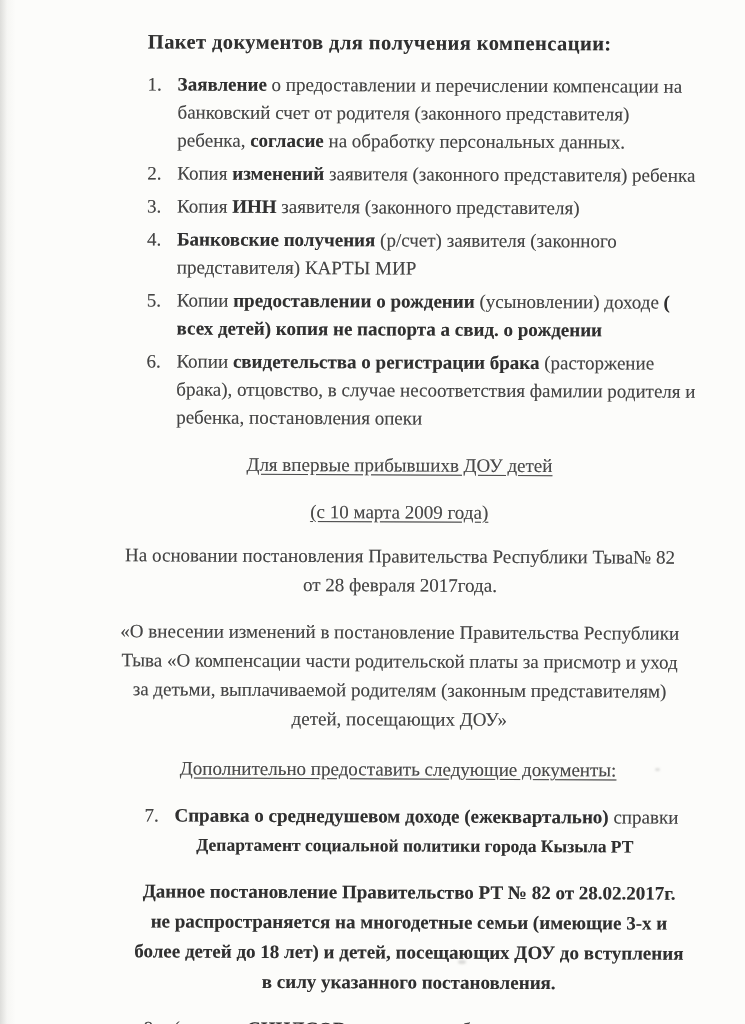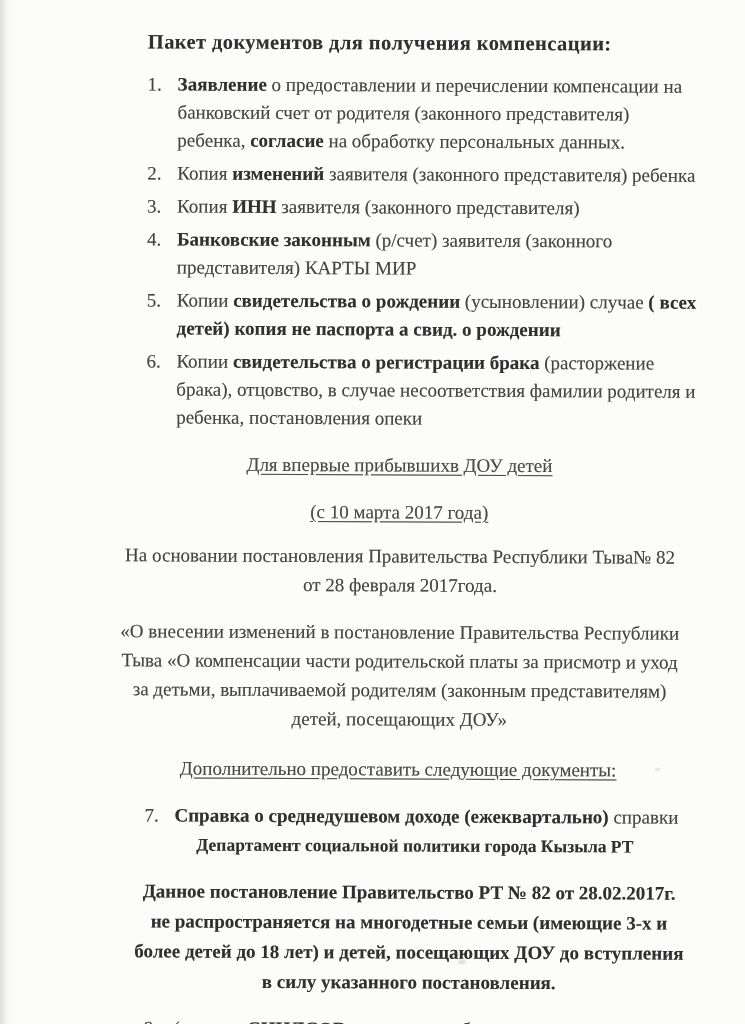--- a/index.html
+++ b/index.html
@@ -99,25 +99,25 @@
 </style>
 </head>
 <body>
 
 <div class="page" data-name="scanned-document">
   <div class="content" data-name="document-page">
       <div class="blk title" data-name="document-title"><span class="run b" data-name="text-run">Пакет документов для получения компенсации:</span></div>
       <div class="blk li" data-name="list-item-1"><span class="num" data-name="list-number">1.</span><span class="run b" data-name="text-run">Заявление</span><span class="run" data-name="text-run"> о предоставлении и перечислении компенсации на банковский счет от родителя (законного представителя) ребенка, </span><span class="run b" data-name="text-run">согласие</span><span class="run" data-name="text-run"> на обработку персональных данных.</span></div>
       <div class="blk li" data-name="list-item-2"><span class="num" data-name="list-number">2.</span><span class="run" data-name="text-run">Копия </span><span class="run b" data-name="text-run">изменений</span><span class="run" data-name="text-run"> заявителя (законного представителя) ребенка</span></div>
       <div class="blk li" data-name="list-item-3"><span class="num" data-name="list-number">3.</span><span class="run" data-name="text-run">Копия </span><span class="run b" data-name="text-run">ИНН</span><span class="run" data-name="text-run"> заявителя (законного представителя)</span></div>
-      <div class="blk li" data-name="list-item-4"><span class="num" data-name="list-number">4.</span><span class="run b" data-name="text-run">Банковские законным</span><span class="run" data-name="text-run"> (р/счет) заявителя (законного представителя) КАРТЫ МИР</span></div>
-      <div class="blk li" data-name="list-item-5"><span class="num" data-name="list-number">5.</span><span class="run" data-name="text-run">Копии </span><span class="run b" data-name="text-run">свидетельства о рождении</span><span class="run" data-name="text-run"> (усыновлении) случае </span><span class="run b" data-name="text-run">( всех детей) копия не паспорта а свид. о рождении</span></div>
+      <div class="blk li" data-name="list-item-4"><span class="num" data-name="list-number">4.</span><span class="run b" data-name="text-run">Банковские получения</span><span class="run" data-name="text-run"> (р/счет) заявителя (законного представителя) КАРТЫ МИР</span></div>
+      <div class="blk li" data-name="list-item-5"><span class="num" data-name="list-number">5.</span><span class="run" data-name="text-run">Копии </span><span class="run b" data-name="text-run">предоставлении о рождении</span><span class="run" data-name="text-run"> (усыновлении) доходе </span><span class="run b" data-name="text-run">( всех детей) копия не паспорта а свид. о рождении</span></div>
       <div class="blk li" data-name="list-item-6"><span class="num" data-name="list-number">6.</span><span class="run" data-name="text-run">Копии </span><span class="run b" data-name="text-run">свидетельства о регистрации брака</span><span class="run" data-name="text-run"> (расторжение брака), отцовство, в случае несоответствия фамилии родителя и ребенка, постановления опеки</span></div>
       <div class="blk cu" data-name="section-heading-newcomers"><span class="run" data-name="text-run">Для впервые прибывшихв ДОУ детей</span></div>
-      <div class="blk cu" data-name="section-heading-date"><span class="run" data-name="text-run">(с 10 марта 2017 года)</span></div>
+      <div class="blk cu" data-name="section-heading-date"><span class="run" data-name="text-run">(с 10 марта 2009 года)</span></div>
       <div class="blk c" data-name="paragraph-basis"><span class="run" data-name="text-run">На основании постановления Правительства Республики Тыва№ 82 от 28 февраля 2017года.</span></div>
       <div class="blk c" data-name="paragraph-amendment"><span class="run" data-name="text-run">«О внесении изменений в постановление Правительства Республики Тыва «О компенсации части родительской платы за присмотр и уход за детьми, выплачиваемой родителям (законным представителям) детей, посещающих ДОУ»</span></div>
       <div class="blk cu" data-name="section-heading-additional"><span class="run" data-name="text-run">Дополнительно предоставить следующие документы:</span></div>
       <div class="blk li" data-name="list-item-7"><span class="num" data-name="list-number">7.</span><span class="run b" data-name="text-run">Справка о среднедушевом доходе (ежеквартально)</span><span class="run" data-name="text-run"> справки</span><br><span class="run b sm" data-name="text-run">Департамент социальной политики города Кызыла РТ</span></div>
       <div class="blk cb" data-name="paragraph-note"><span class="run b" data-name="text-run">Данное постановление Правительство РТ № 82 от 28.02.2017г. не распространяется на многодетные семьи (имеющие 3-х и более детей до 18 лет) и детей, посещающих ДОУ до вступления в силу указанного постановления.</span></div>
       <div class="blk li" data-name="list-item-8"><span class="num" data-name="list-number">8.</span><span class="run" data-name="text-run">( номера </span><span class="run b" data-name="text-run">СНИЛСОВ</span><span class="run" data-name="text-run"> родителя и ребенка, </span><span class="run b" data-name="text-run">копия справки о том что многодетная семья)</span></div>
     </div>
   <div class="speck" data-name="scan-artifact-speck" style="left:458px; top:960px; width:8px; height:4px;"></div>
   <div class="speck" data-name="scan-artifact-speck" style="left:655px; top:768px; width:5px; height:3px;"></div>
 </div>

